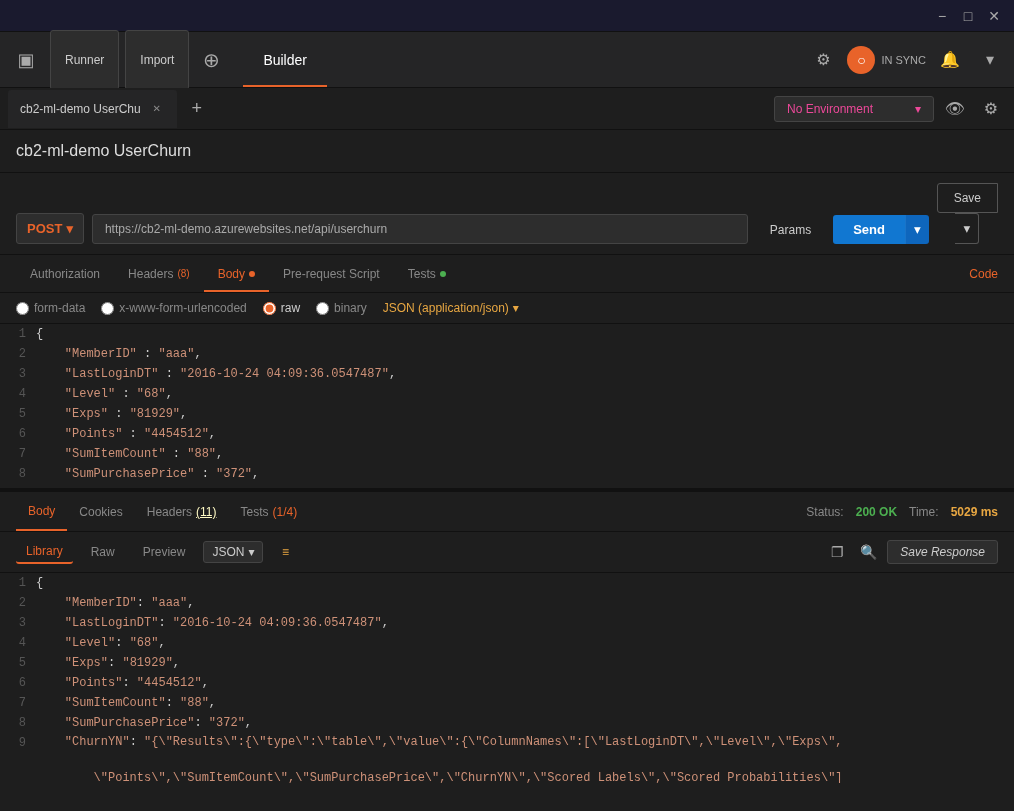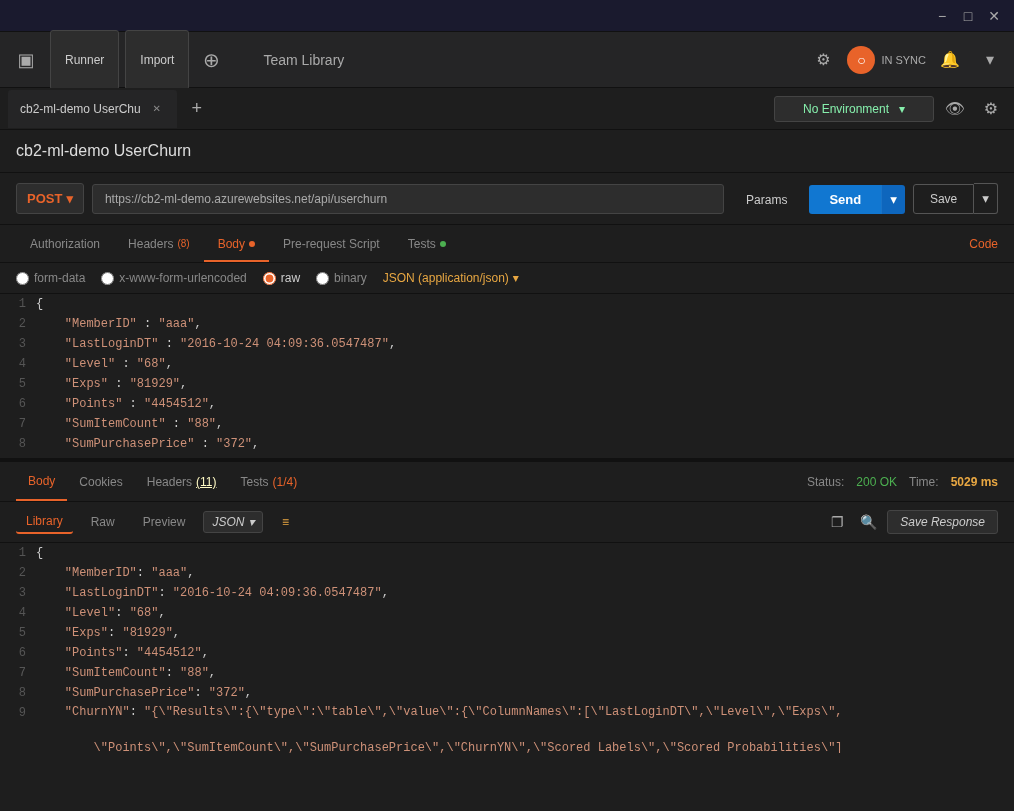--- a/index.html
+++ b/index.html
@@ -151,22 +151,22 @@
     }
     .env-selector {
       margin-left: auto;
       display: flex;
       align-items: center;
       gap: 6px;
     }
     .env-dropdown {
       background: #2d2d2d;
       border: 1px solid #444;
-      color: #86efac;
-      padding: 5px 28px;
+      color: #ec4899;
+      padding: 5px 12px;
       border-radius: 3px;
       cursor: pointer;
       display: flex;
       align-items: center;
       gap: 8px;
       font-size: 12px;
       min-width: 160px;
     }
     .env-icon-btn {
       width: 30px; height: 30px;
@@ -246,20 +246,21 @@
       border: none;
       color: #fff;
       padding: 7px 8px;
       cursor: pointer;
       border-radius: 0 3px 3px 0;
       border-left: 1px solid #1a74c8;
     }
     .save-btn-group {
       display: flex;
       align-items: center;
+      flex-direction: column;
     }
     .save-btn {
       background: transparent;
       border: 1px solid #555;
       color: #ccc;
       padding: 7px 16px;
       cursor: pointer;
       font-size: 12px;
       border-radius: 3px 0 0 3px;
     }
@@ -406,21 +407,21 @@
       border-bottom: 2px solid #e8632a;
     }
     .resp-status {
       margin-left: auto;
       display: flex;
       align-items: center;
       gap: 12px;
       font-size: 12px;
       color: #888;
     }
-    .status-ok { color: #4caf50; font-weight: normal; }
+    .status-ok { color: #4caf50; font-weight: bold; }
     .time-val { color: #e8a742; font-weight: bold; }
 
     
     .resp-format-bar {
       display: flex;
       align-items: center;
       padding: 6px 16px;
       gap: 8px;
       background: #1e1e1e;
       border-bottom: 1px solid #111;
@@ -437,21 +438,20 @@
       display: flex;
       align-items: center;
       gap: 4px;
       background: #2d2d2d;
       border: 1px solid #444;
       padding: 3px 8px;
       border-radius: 3px;
       cursor: pointer;
       color: #ccc;
       font-size: 12px;
-      font-style: italic;
     }
     .resp-icons {
       margin-left: auto;
       display: flex;
       align-items: center;
       gap: 4px;
     }
     .resp-icon-btn {
       width: 28px; height: 28px;
       display: flex; align-items: center; justify-content: center;
@@ -496,22 +496,22 @@
 
 <div class="nav-bar">
   <div class="nav-sidebar-toggle">
     <span>▣</span>
   </div>
   <button class="nav-btn">Runner</button>
   <button class="nav-btn">Import</button>
   <div class="nav-icon-btn" style="font-size:20px; margin-left:6px;">⊕</div>
 
   <div class="nav-tabs">
-    <div class="nav-tab">
-      <span>Team Library</span>
+    <div class="nav-tab active">
+      <span>Builder</span>
     </div>
   </div>
 
   <div class="nav-right">
     <div class="nav-icon-btn">⚙</div>
     <div class="sync-area">
       <div class="sync-icon-circle">○</div>
       <span style="font-size:11px; color:#aaa;">IN SYNC</span>
     </div>
     <div class="nav-icon-btn">🔔</div>

